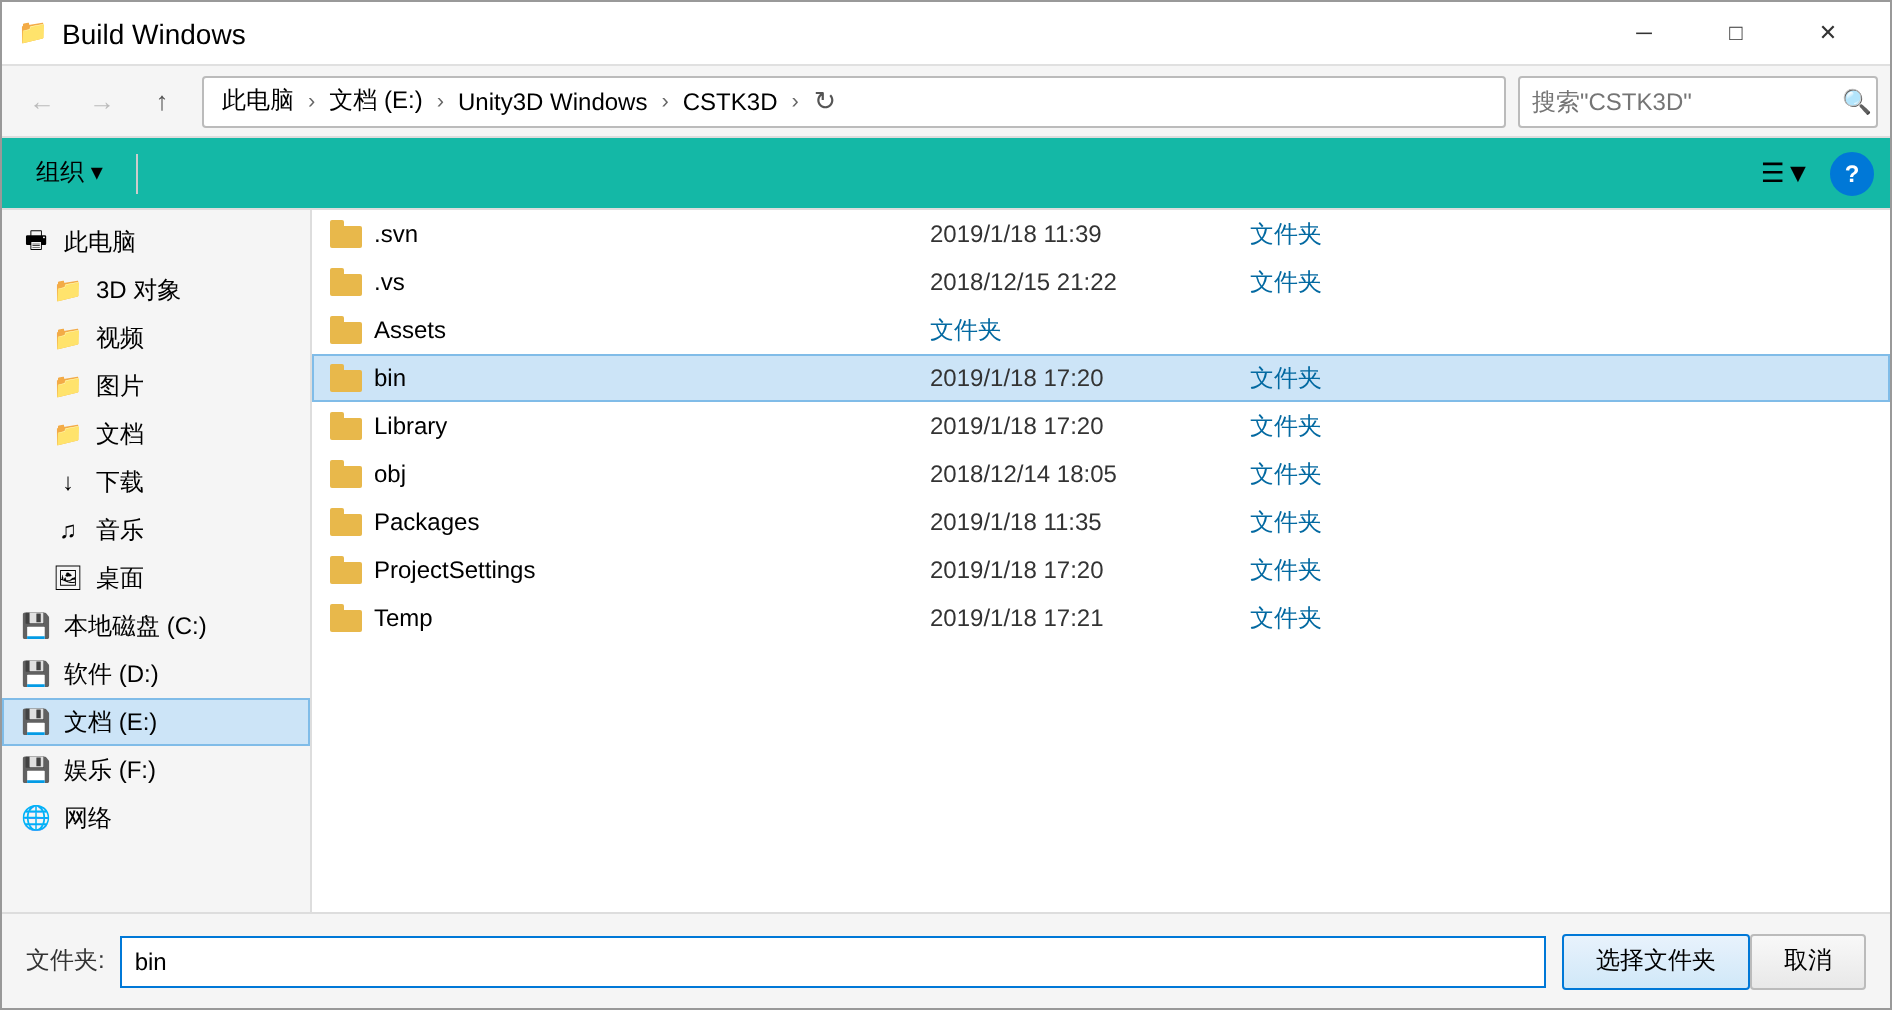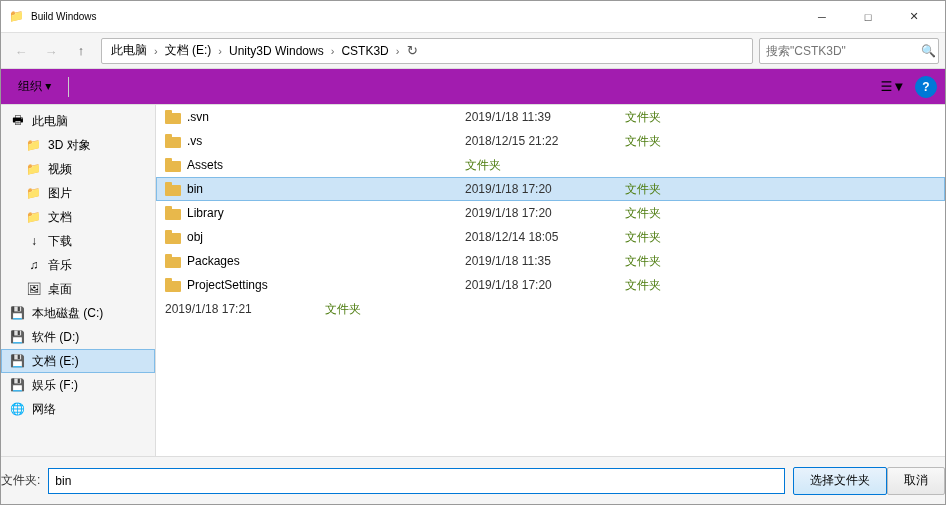--- a/index.html
+++ b/index.html
@@ -36,21 +36,21 @@
       user-select: none;
     }
     .title-bar-icon {
       width: 16px;
       height: 16px;
       margin-right: 6px;
       flex-shrink: 0;
     }
     .title-bar-title {
       flex: 1;
-      font-size: 10px;
+      font-size: 14px;
       color: #000;
     }
     .title-bar-buttons {
       display: flex;
       gap: 0;
     }
     .title-btn {
       width: 46px;
       height: 32px;
       border: none;
@@ -135,21 +135,21 @@
       outline: none;
       font-size: 12px;
       flex: 1;
       background: transparent;
       color: #888;
     }
 
     
     .toolbar {
       height: 36px;
-      background: #a21caf;
+      background: #14b8a6;
       border-bottom: 1px solid #ddd;
       display: flex;
       align-items: center;
       padding: 0 8px;
       gap: 4px;
     }
     .toolbar-btn {
       height: 26px;
       padding: 0 8px;
       border: 1px solid transparent;
@@ -262,21 +262,21 @@
       align-items: center;
       padding: 0 8px;
       cursor: pointer;
       font-size: 12px;
       color: #000;
       border: 1px solid transparent;
     }
     .file-row.selected { background: #cce4f7; border-color: #80bce8; }
     .file-cell-name { width: 300px; display: flex; align-items: center; gap: 6px; }
     .file-cell-date { width: 160px; color: #333; }
-    .file-cell-type { width: 120px; color: #4d7c0f; }
+    .file-cell-type { width: 120px; color: #0369a1; }
     .file-cell-size { width: 80px; color: #333; }
 
     
     .folder-icon {
       width: 16px;
       height: 14px;
       position: relative;
       flex-shrink: 0;
     }
     .folder-icon::before {
@@ -300,21 +300,21 @@
       border-radius: 1px 1px 0 0;
     }
 
     
     .bottom-bar {
       height: 48px;
       background: #f5f5f5;
       border-top: 1px solid #ddd;
       display: flex;
       align-items: center;
-      padding: 0 0;
+      padding: 0 12px;
       gap: 8px;
     }
     .bottom-label {
       font-size: 12px;
       color: #333;
       white-space: nowrap;
     }
     .filename-input {
       flex: 1;
       height: 26px;
@@ -525,20 +525,24 @@
           <div class="file-row">
       <div class="file-cell-name">
         <div class="folder-icon"></div>
         <span>ProjectSettings</span>
       </div>
       <div class="file-cell-date">2019/1/18 17:20</div>
       <div class="file-cell-type">文件夹</div>
       <div class="file-cell-size"></div>
     </div>
           <div class="file-row">
+      <div class="file-cell-name">
+        <div class="folder-icon"></div>
+        <span>Temp</span>
+      </div>
       <div class="file-cell-date">2019/1/18 17:21</div>
       <div class="file-cell-type">文件夹</div>
       <div class="file-cell-size"></div>
     </div>
         </div>
     </div>
   </div>
 
   <div class="bottom-bar">
     <span class="bottom-label">文件夹:</span>

